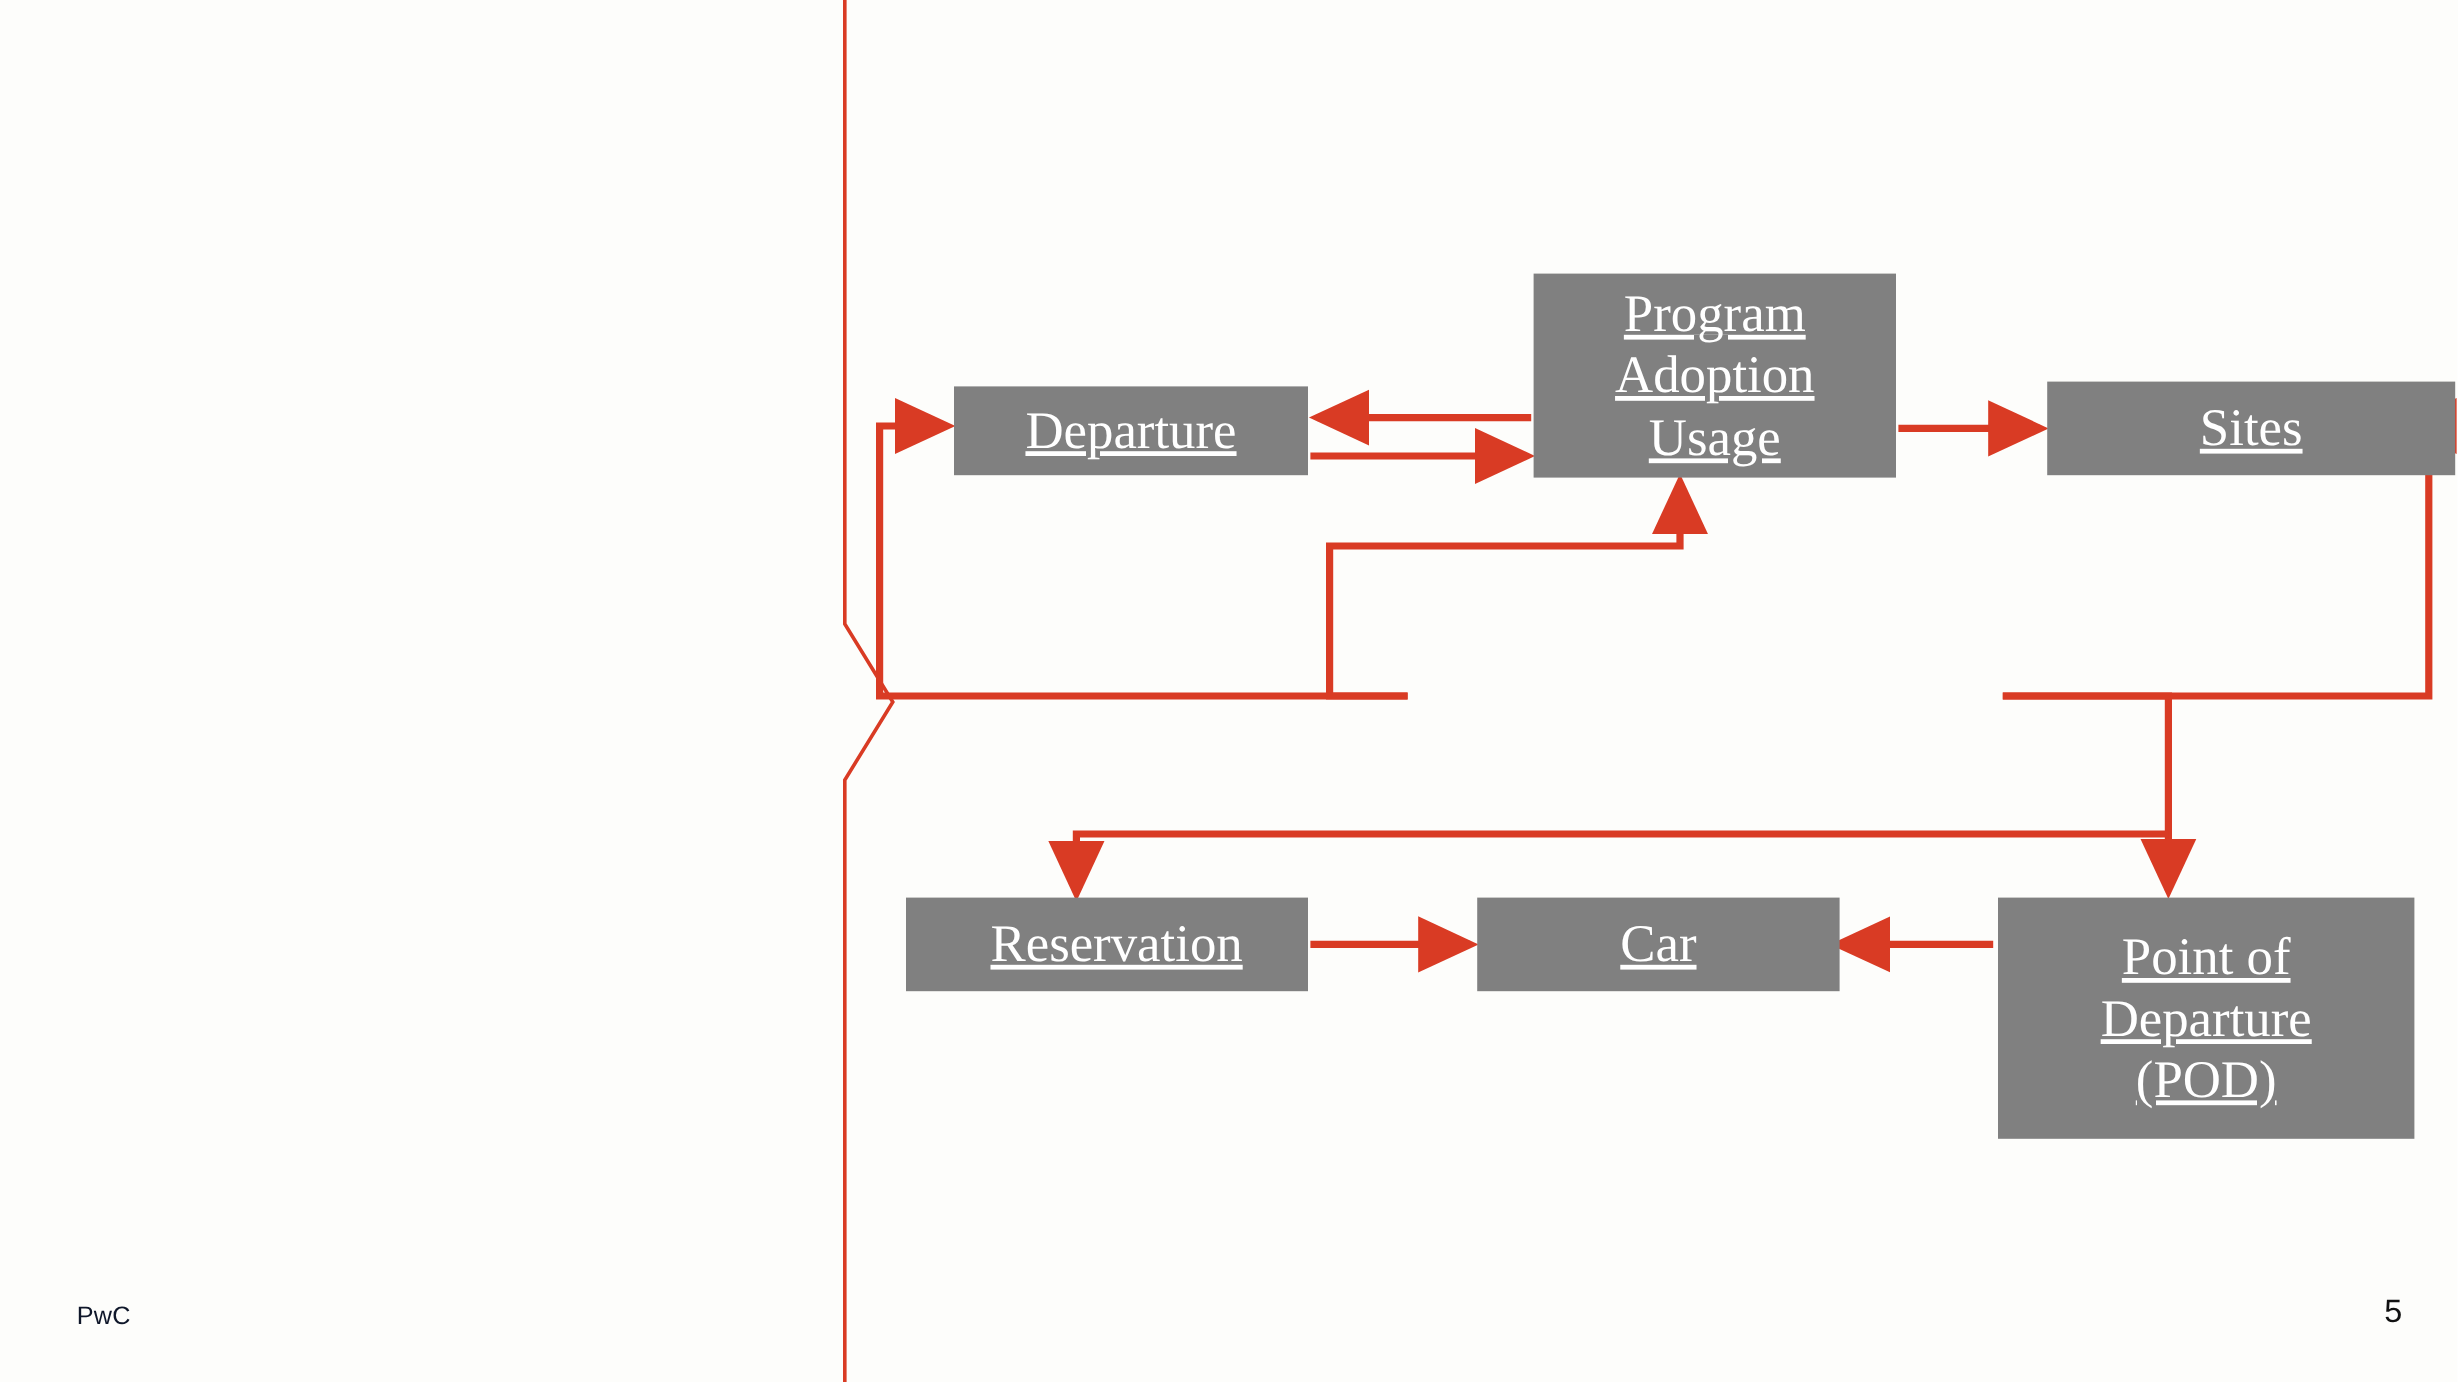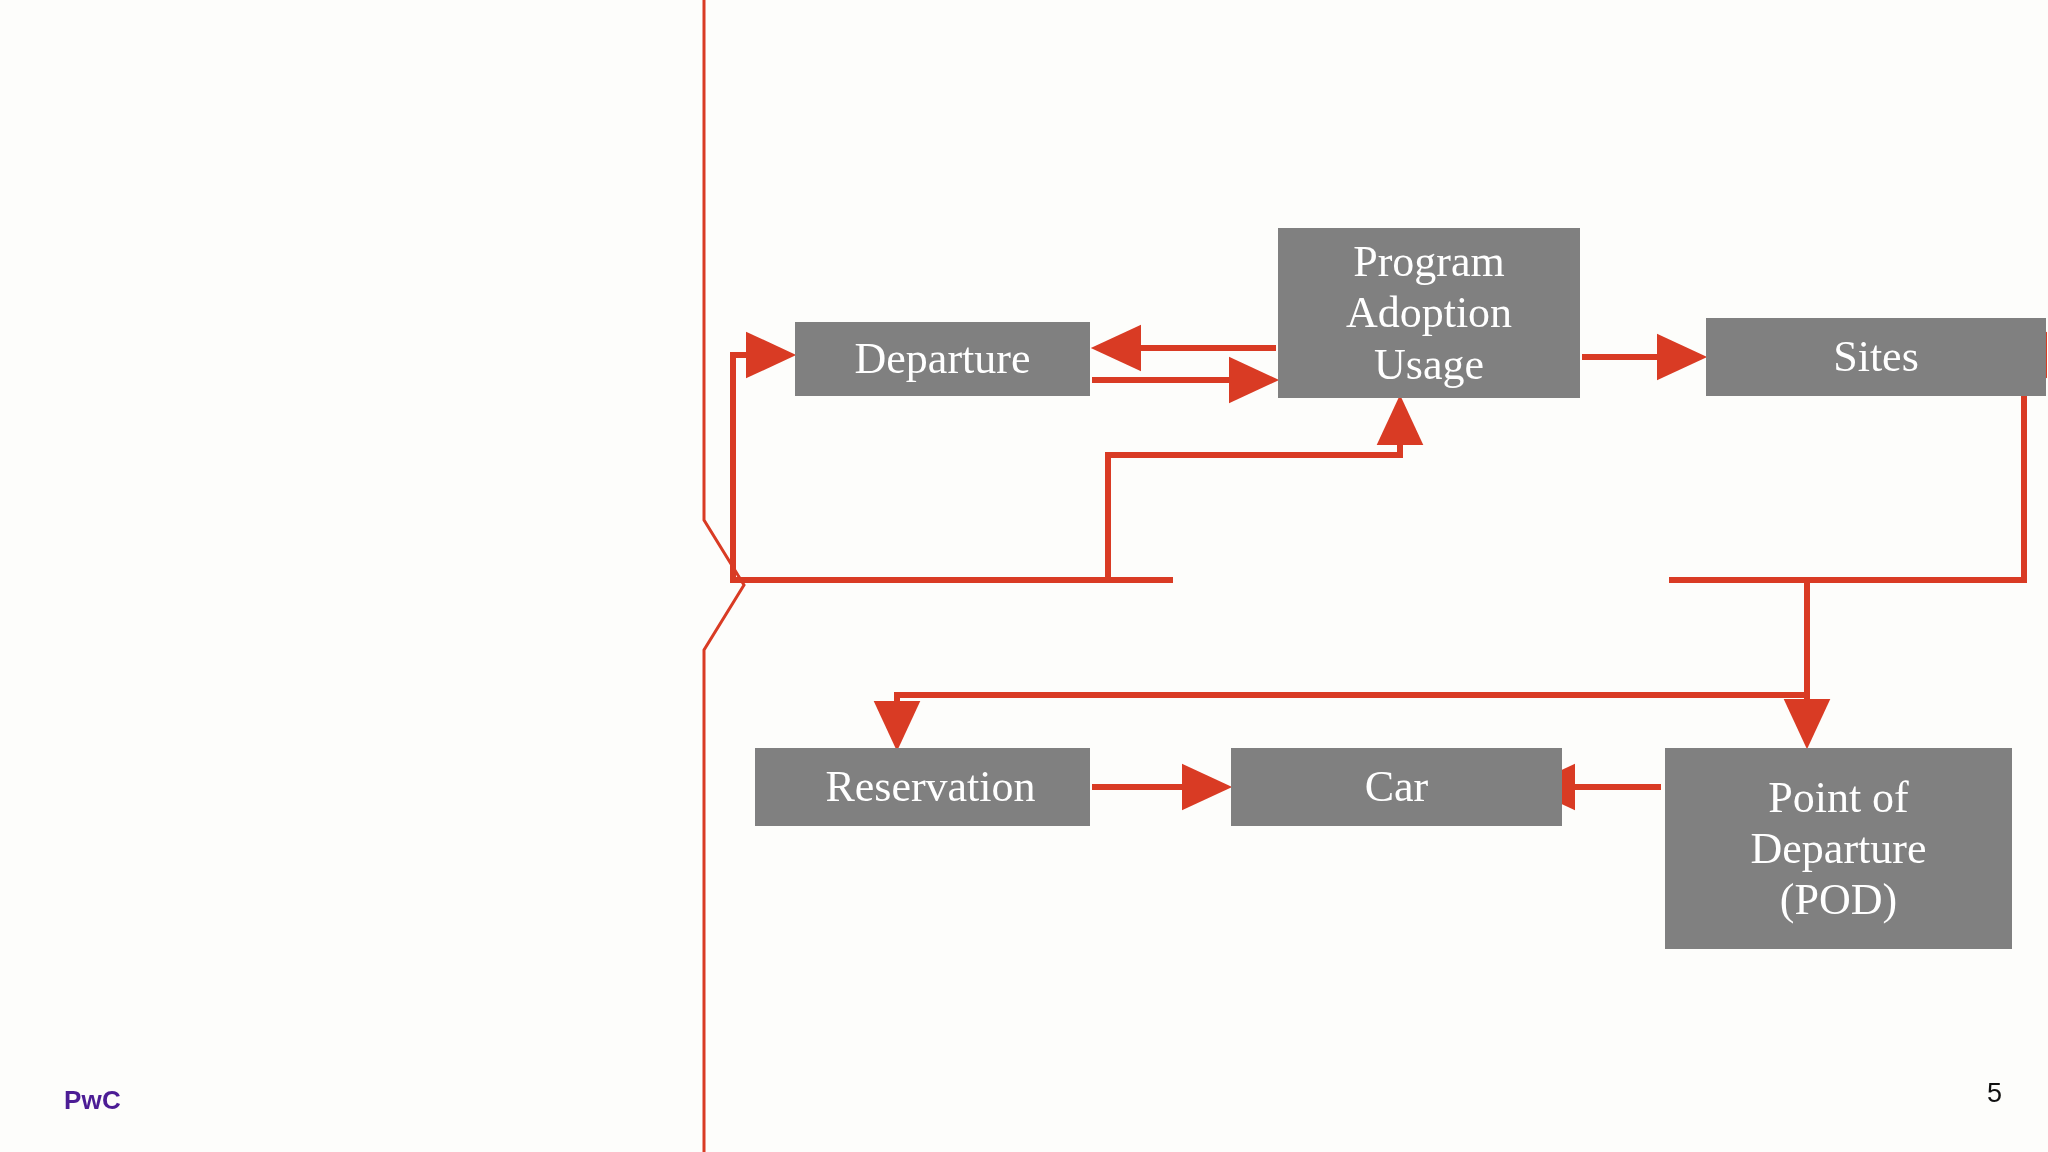--- a/index.html
+++ b/index.html
@@ -62,40 +62,39 @@
     align-items: center;
     justify-content: center;
     text-align: center;
     font-family: "Liberation Serif", "DejaVu Serif", serif;
     font-size: 44px;
     line-height: 1.16;
     box-sizing: border-box;
     padding: 4px 10px;
     z-index: 5;
   }
-  .node .label-line { display: block; }
+  .node .label-line { display: block; text-decoration: underline; }
 
   #node-consumer        { left: 795px;  top: 322px; width: 295px; height: 74px; }
   #node-program         { left: 1278px; top: 228px; width: 302px; height: 170px; }
   #node-sites           { left: 1706px; top: 318px; width: 340px; height: 78px; }
   #node-service         { left: 1175px; top: 523px; width: 492px; height: 132px; }
   #node-reservation     { left: 755px;  top: 748px; width: 335px; height: 78px; padding-left: 26px; }
-  #node-car             { left: 1231px; top: 748px; width: 331px; height: 78px; }
+  #node-car             { left: 1231px; top: 748px; width: 302px; height: 78px; }
   #node-pod             { left: 1665px; top: 748px; width: 347px; height: 201px; }
 
   
   #footer-brand {
     position: absolute;
     left: 64px;
     top: 1085px;
     font-family: "Liberation Sans", "DejaVu Sans", sans-serif;
-    font-size: 26px;
-    color: #4c1d95;
+    font-size: 21px;
+    color: #0f172a;
     letter-spacing: 0.2px;
-    font-weight: bold;
   }
   #page-number {
     position: absolute;
     right: 46px;
     top: 1078px;
     font-family: "Liberation Sans", "DejaVu Sans", sans-serif;
     font-size: 27px;
     color: #111111;
   }
 </style>

